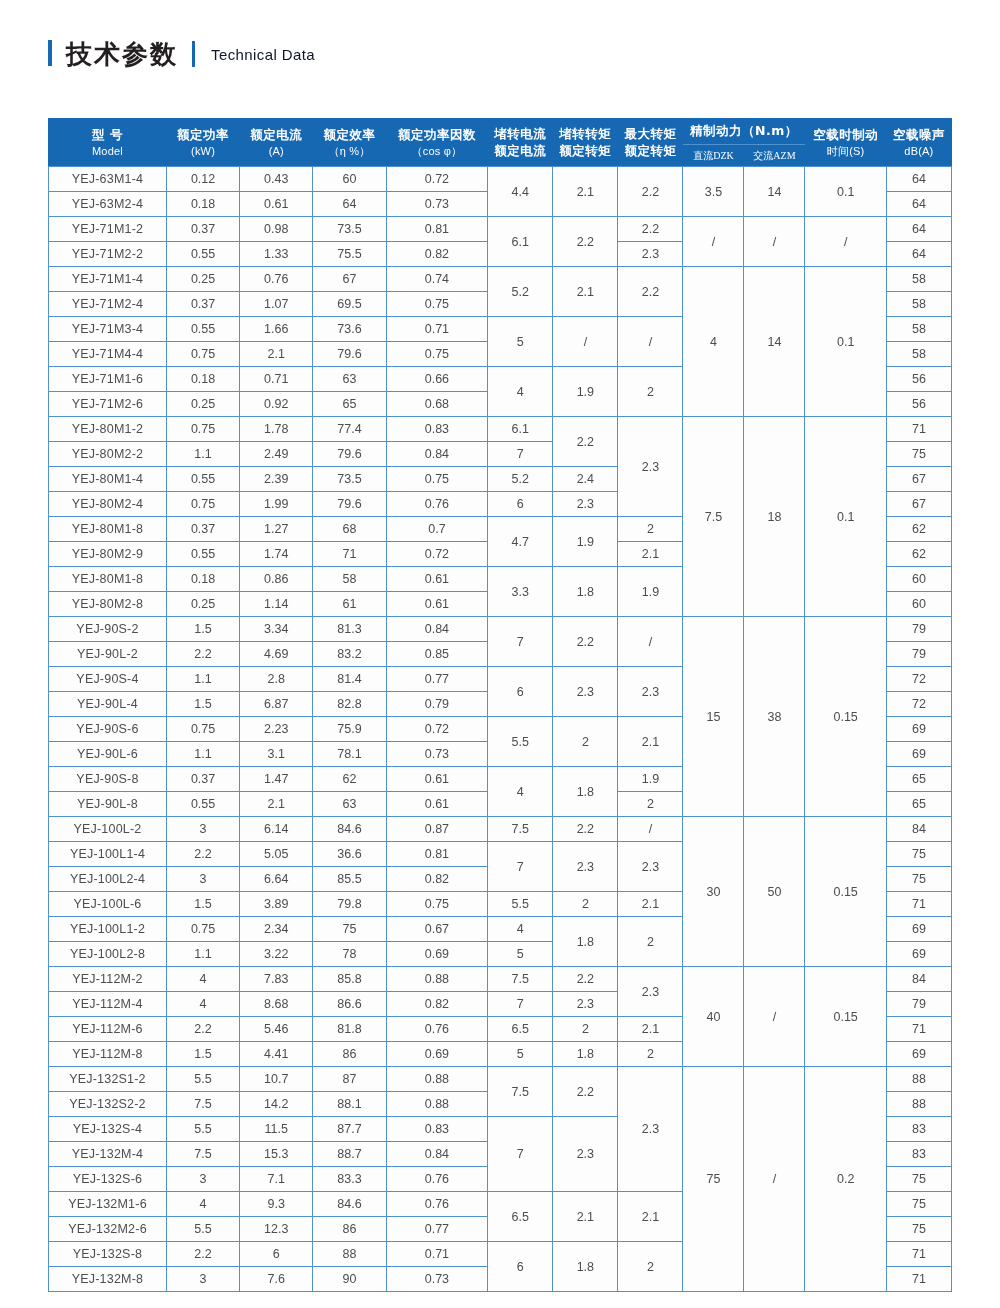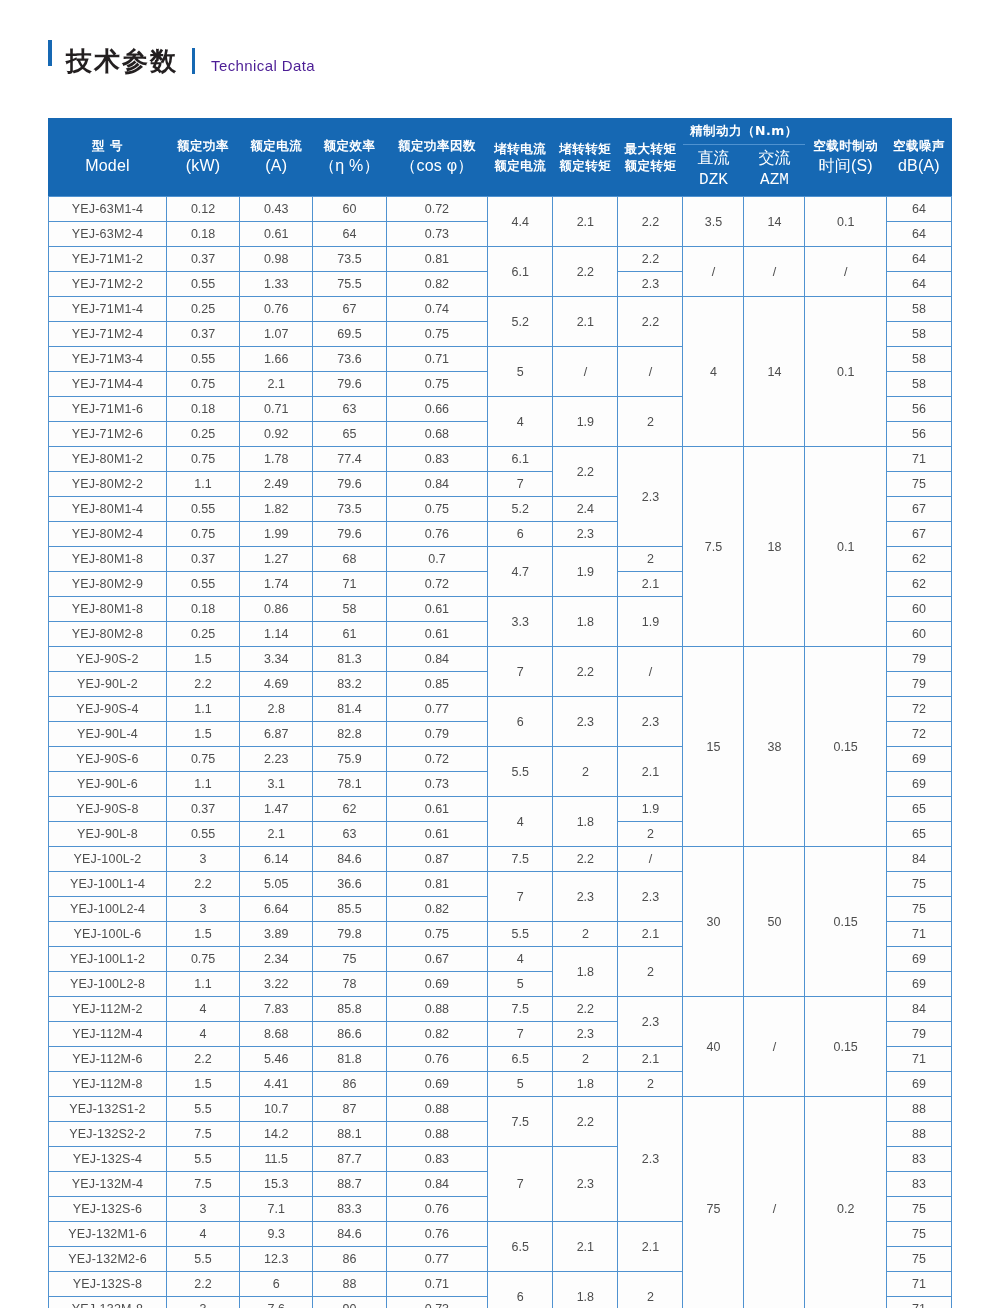--- a/index.html
+++ b/index.html
@@ -12,21 +12,21 @@
     font-family: "Liberation Sans", "DejaVu Sans", sans-serif;
     color: #3b3b3b;
     width: 1000px;
     min-height: 1308px;
   }
   .page { width: 1000px; min-height: 1308px; position: relative; }
 
   
   .title-bar {
     display: flex;
-    align-items: flex-end;
+    align-items: center;
     padding: 34px 0 0 48px;
     height: 74px;
   }
   .title-rule {
     width: 4px;
     background: #1668b3;
     align-self: stretch;
     margin: 6px 0 8px 0;
   }
   .title-cn {
@@ -39,21 +39,21 @@
     font-family: "DejaVu Sans", "Liberation Sans", sans-serif;
   }
   .title-rule-2 {
     width: 3px;
     background: #1668b3;
     height: 26px;
     margin-right: 16px;
   }
   .title-en {
     font-size: 15px;
-    color: #4c1d95;
+    color: #0f172a;
     letter-spacing: .4px;
   }
 
   
   .tbl-wrap { padding: 0 48px 0 48px; }
   table.spec {
     border-collapse: collapse;
     width: 904px;
     table-layout: fixed;
     font-size: 12.5px;
@@ -78,35 +78,35 @@
   }
   thead th .cn {
     display: block;
     font-size: 12.5px;
     font-weight: bold;
     font-family: "DejaVu Sans", "Liberation Sans", sans-serif;
     letter-spacing: .5px;
   }
   thead th .en {
     display: block;
-    font-size: 16px;
+    font-size: 11px;
     font-weight: normal;
     letter-spacing: .2px;
   }
   thead th .cn.stack {
     line-height: 1.35;
   }
   .hdr-group-top { padding-bottom: 3px; }
   .hdr-sub {
     background: #1668b3;
     color: #fff;
     border: 1px solid #7fb3dd;
-    font-size: 16px;
+    font-size: 10px;
     font-weight: bold;
-    font-family: Liberation Mono, monospace;
+    font-family: Liberation Serif, serif;
     padding: 3px 0;
   }
   tbody td { height: 24px; line-height: 24px; }
   td.model { letter-spacing: .2px; }
 
   
   col.c-model { width: 116px; }
   col.c-pw    { width: 72px; }
   col.c-cur   { width: 72px; }
   col.c-eff   { width: 72px; }
@@ -323,21 +323,21 @@
             <td>1.1</td>
             <td>2.49</td>
             <td>79.6</td>
             <td>0.84</td>
             <td>7</td>
             <td>75</td>
           </tr>
           <tr>
             <td class="model">YEJ-80M1-4</td>
             <td>0.55</td>
-            <td>1.82</td>
+            <td>2.39</td>
             <td>73.5</td>
             <td>0.75</td>
             <td>5.2</td>
             <td>2.4</td>
             <td>67</td>
           </tr>
           <tr>
             <td class="model">YEJ-80M2-4</td>
             <td>0.75</td>
             <td>1.99</td>

